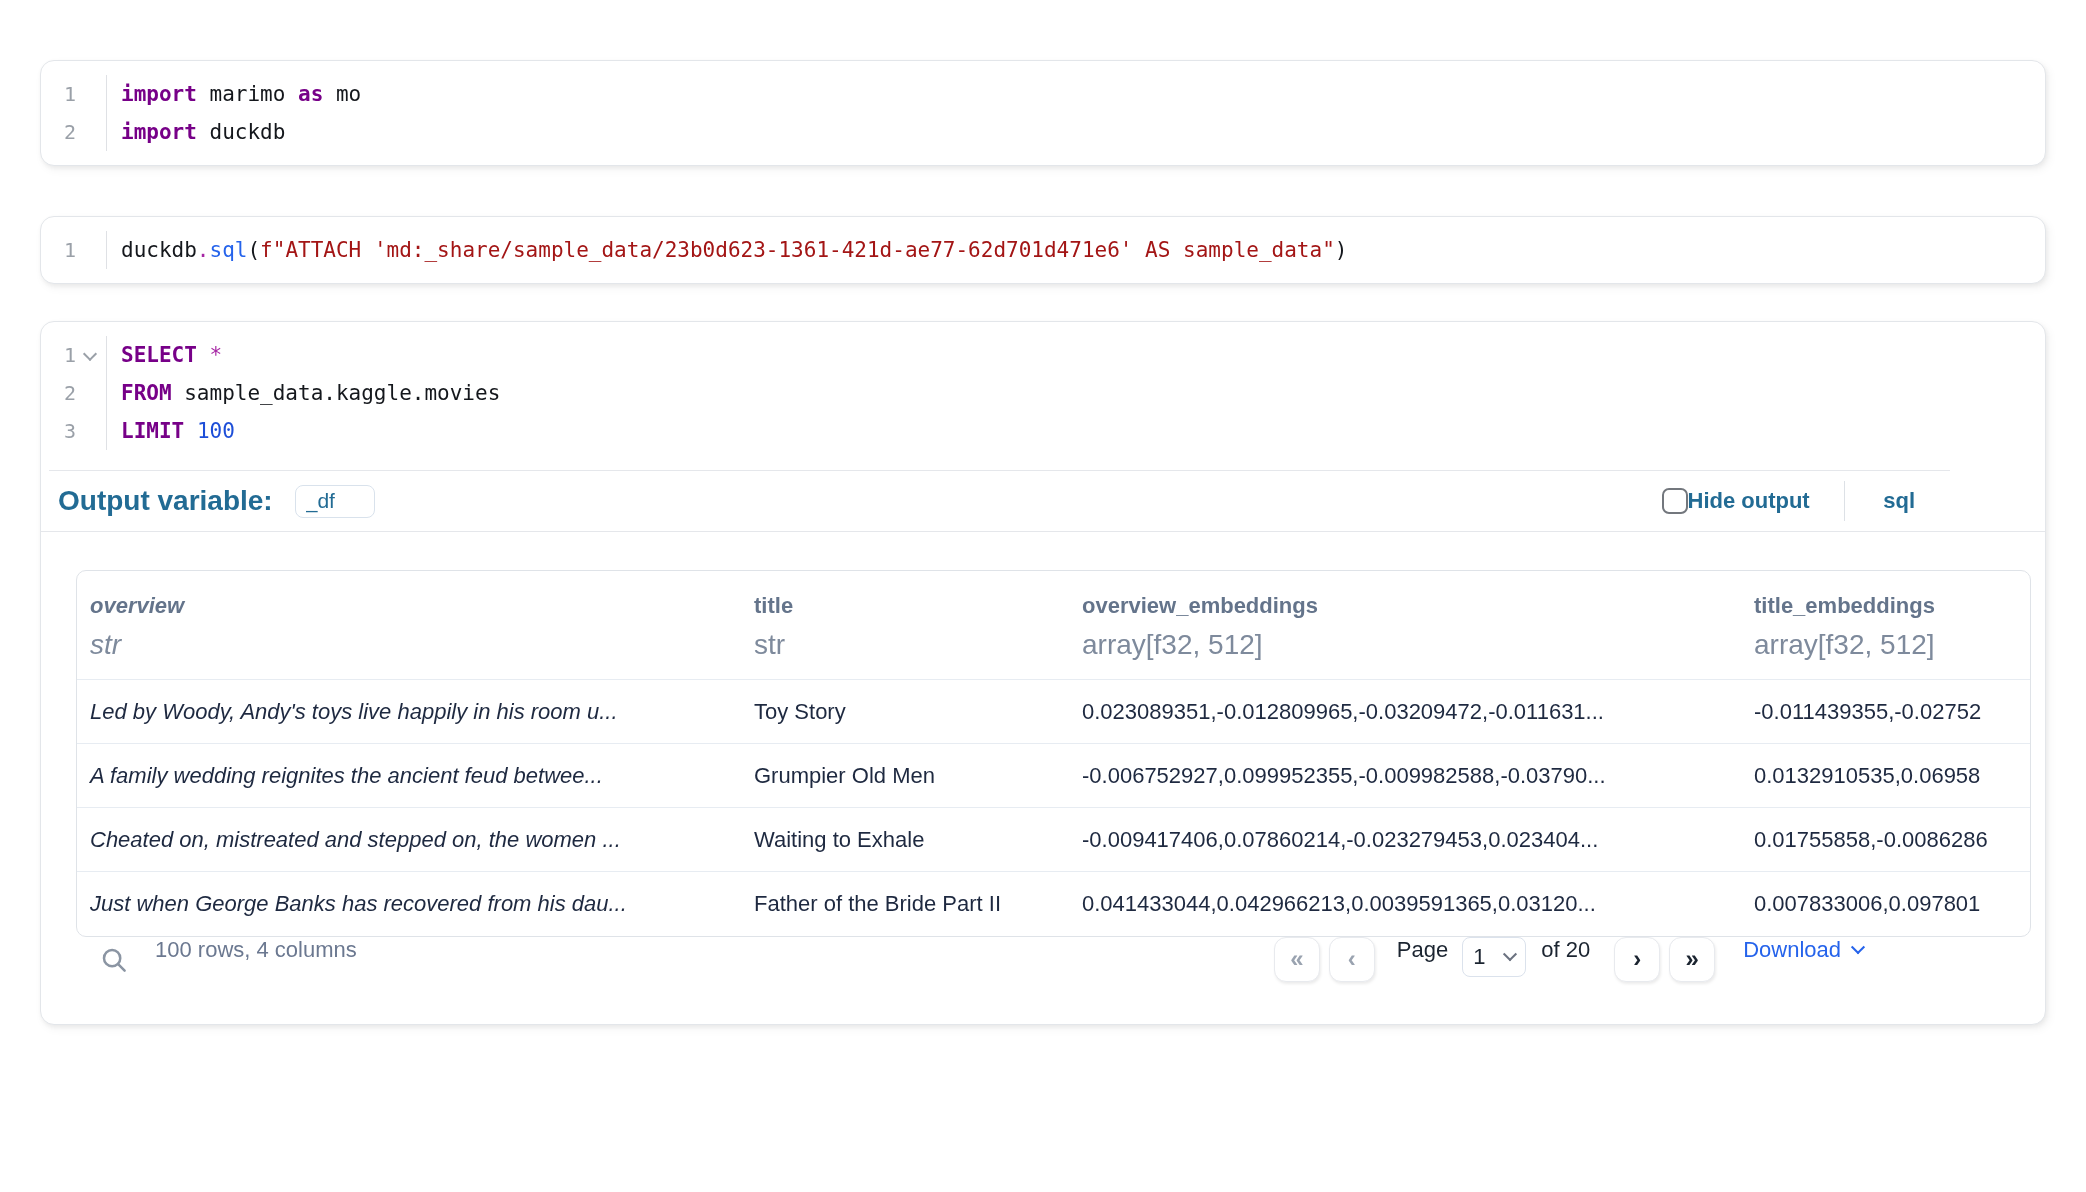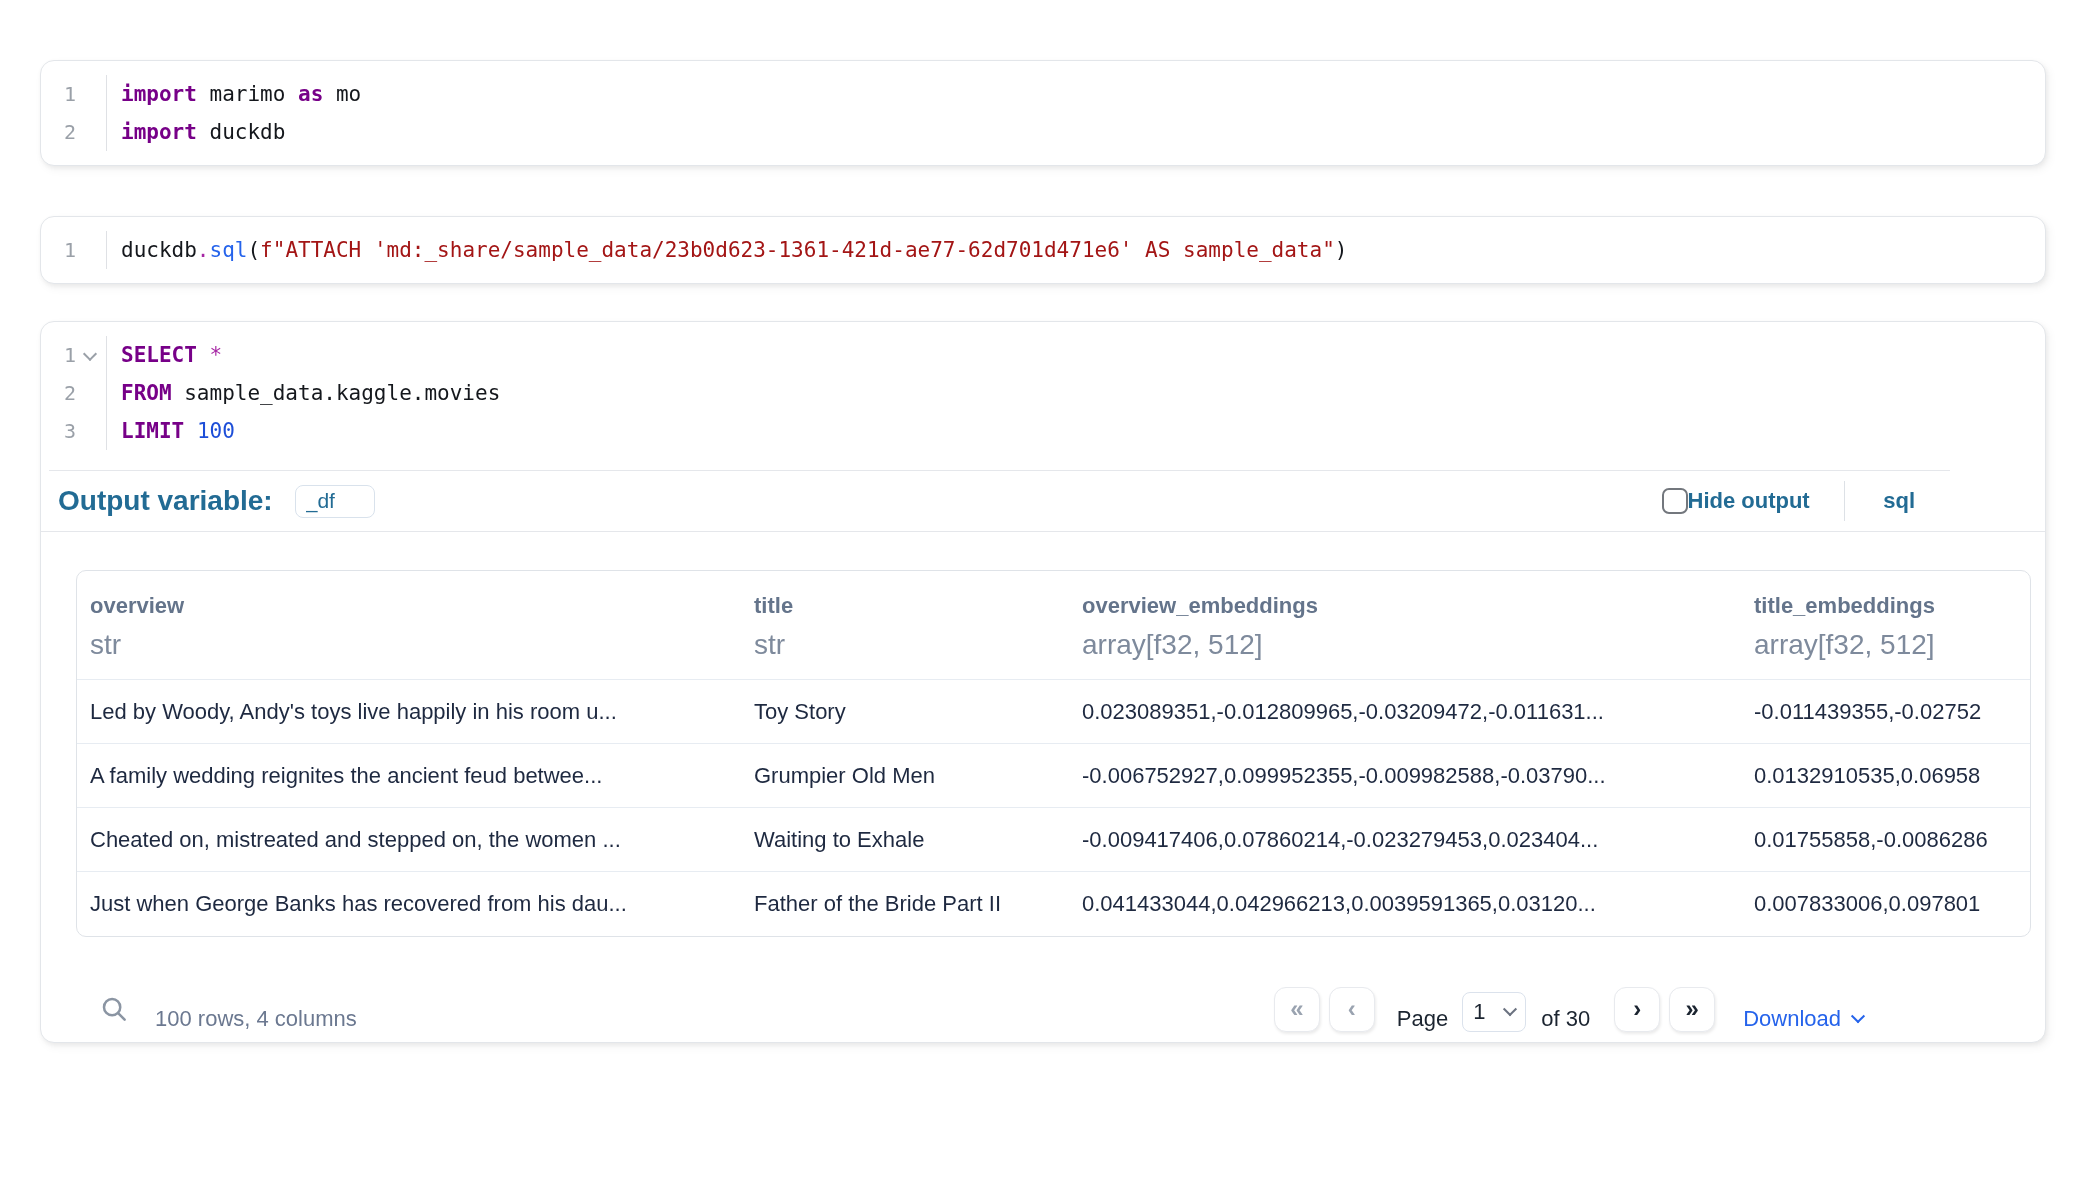--- a/index.html
+++ b/index.html
@@ -62,29 +62,29 @@
 
   
   .output { padding:38px 16px 0 35px; }
   .tablecard {
     width:1955px; border:1.5px solid #dfe3e8; border-radius:10px; overflow:hidden; background:#fff;
   }
   table { border-collapse:collapse; table-layout:fixed; width:100%; }
   col.c0{width:677px} col.c1{width:328px} col.c2{width:672px} col.c3{width:auto}
   th, td { text-align:left; font-weight:normal; white-space:nowrap; overflow:hidden; }
   thead th { padding-top:22px; padding-bottom:18px; border-bottom:1.5px solid #e7ecf2; }
-  th:first-child, td:first-child { padding-left:13px; }
+  th:first-child, td:first-child { padding-left:13px;font-style:italic; }
   .hname { font-weight:bold; font-size:22px; color:#64748b; display:block; }
   .htype { font-size:28px; color:#7e8a9c; display:block; margin-top:10px; }
   tbody td { height:64px; font-size:22px; color:#1e2940; border-bottom:1.5px solid #e7ecf2; }
   tbody tr:last-child td { border-bottom:none; }
 
   
   .tfooter {
-    height:105px; display:flex; align-items:flex-end; padding:0 166px 10px 15px;
+    height:87px; display:flex; align-items:flex-start; padding:0 166px 10px 15px;
   }
   .search-btn { width:46px; height:46px; display:flex; align-items:center; justify-content:center; cursor:pointer; }
   .rows-summary { font-size:22px; color:#6b7890; margin-left:18px; }
   .tfooter .spacer { flex:1; }
   .pgbtn {
     width:46px; height:45px; background:#fff; border:1.5px solid #e8eaee; border-radius:12px;
     box-shadow:1px 2px 3px rgba(0,0,0,.08); display:flex; align-items:center; justify-content:center;
     font-size:24px; font-weight:bold; margin-left:9px; cursor:pointer; user-select:none;
   }
   .pgbtn.disabled { color:#9aa3b0; cursor:default; }
@@ -206,21 +206,21 @@
         <span class="rows-summary">100 rows, 4 columns</span>
         <span class="spacer"></span>
 
         <span class="pgbtn disabled">«</span>
         <span class="pgbtn disabled">‹</span>
         <span class="page-lbl">Page</span>
         <span class="page-select">
           <span class="val">1</span>
           <span class="chev"></span>
         </span>
-        <span class="of-lbl">of 30</span>
+        <span class="of-lbl">of 20</span>
         <span class="pgbtn enabled">›</span>
         <span class="pgbtn enabled">»</span>
         <span class="download">
           <span class="dl">Download</span>
           <span class="chev"></span>
         </span>
       </div>
     </div>
   </section>
 </div>

